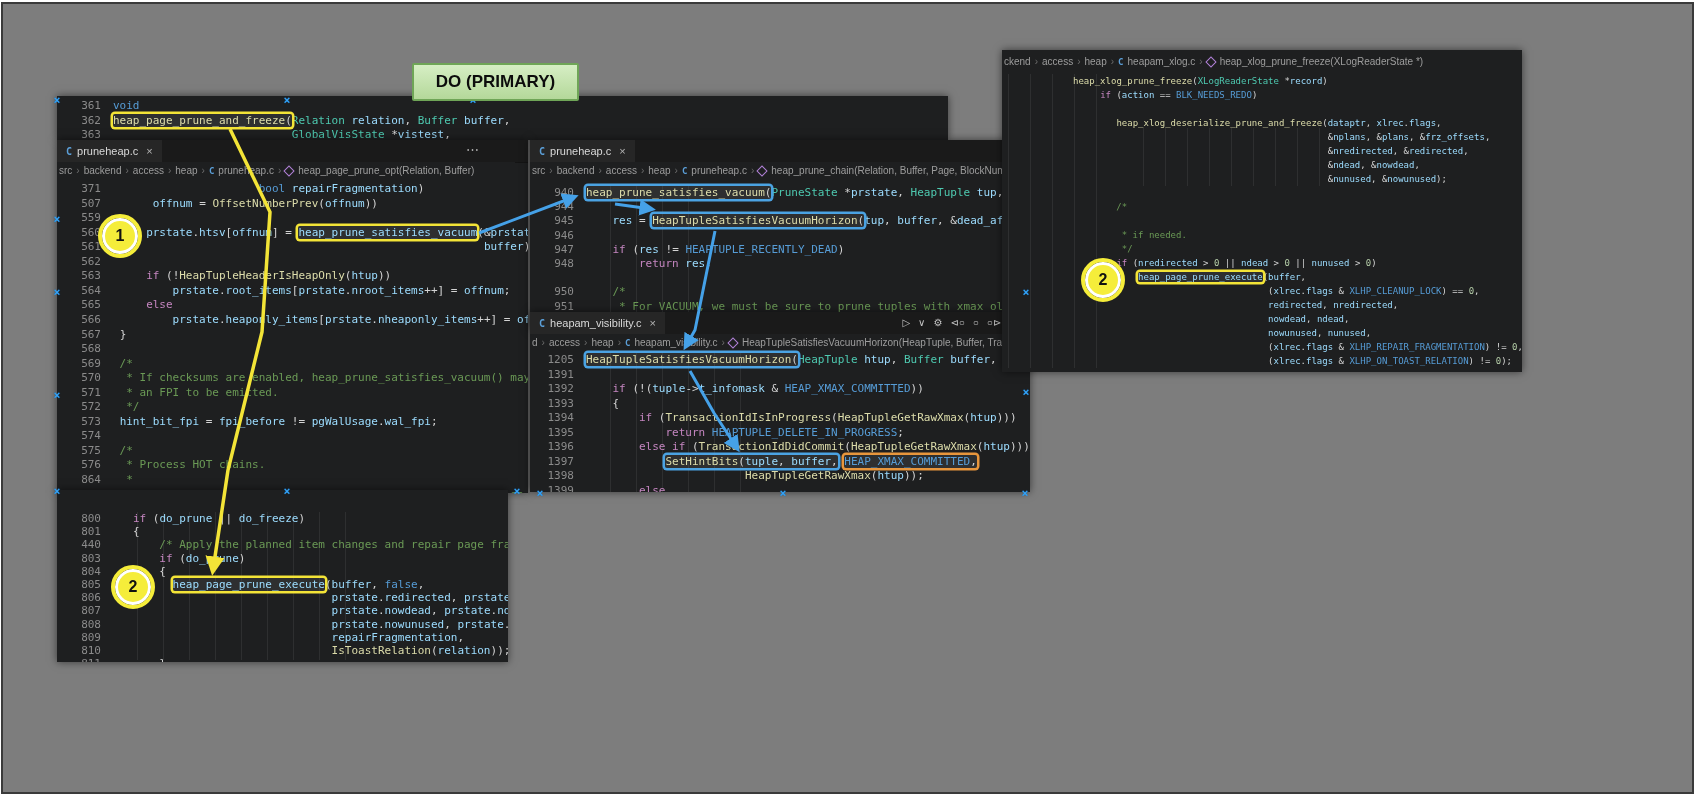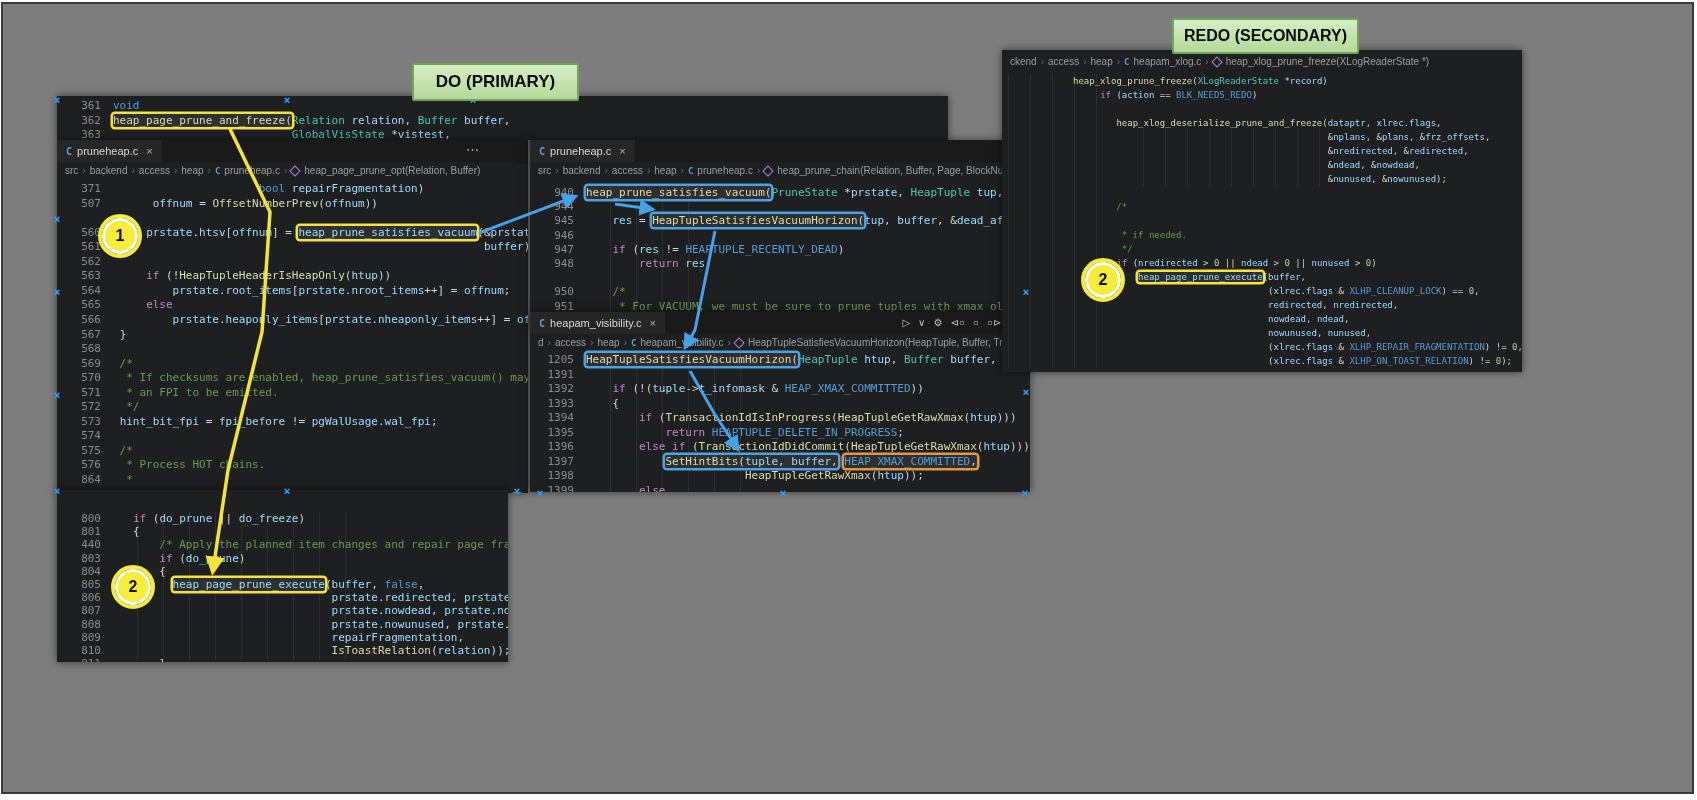--- a/index.html
+++ b/index.html
@@ -10,21 +10,21 @@
   .panel{position:absolute;background:#1e1f20;overflow:hidden;box-shadow:0 0 8px rgba(0,0,0,.55);}
   .tabbar{position:absolute;left:0;top:0;right:0;height:22px;background:#1a1a1a;border-bottom:1px solid #141414;}
   .tab{position:absolute;left:0;top:0;height:22px;background:#262626;color:#d8d8d8;
        font-size:11px;line-height:22px;padding:0 9px;white-space:nowrap;}
   .cicon{color:#5b9fd8;font-weight:bold;font-family:"DejaVu Sans Mono",monospace;font-size:10px;margin-right:5px;}
   .closex{color:#b5b5b5;margin-left:8px;font-size:11px;}
   .more{position:absolute;top:0;height:22px;line-height:20px;color:#cfcfcf;font-size:13px;letter-spacing:1px;}
   .editoricons{position:absolute;top:0;height:22px;line-height:22px;color:#c3c3c3;font-size:10px;}
   .editoricons span{display:inline-block;margin:0 4px;}
   .crumbs{position:absolute;left:0;right:13px;height:17px;color:#9d9d9d;font-size:10px;line-height:17px;
-          white-space:nowrap;padding-left:8px;background:#1e1f20;}
+          white-space:nowrap;padding-left:2px;background:#1e1f20;}
   .crumbsep{color:#6b6b6b;margin:0 4px;}
   .symicon{display:inline-block;width:6px;height:6px;border:1px solid #b180d7;transform:rotate(45deg);
            margin:0 5px 1px 0;vertical-align:middle;}
   .crumb-c{color:#5b9fd8;font-weight:bold;font-size:9px;margin-right:4px;font-family:"DejaVu Sans Mono",monospace;}
   .row{position:absolute;left:0;right:0;white-space:pre;font-family:"DejaVu Sans Mono",monospace;}
   .num{display:inline-block;width:44px;text-align:right;padding-right:12px;color:#8b8b8b;}
   .hlbox{position:relative;border-radius:2px;}
   .guides{position:absolute;background:repeating-linear-gradient(90deg,#2e2f30 0 1px,transparent 1px 26px);}
   .guides.r{background:repeating-linear-gradient(90deg,#2e2f30 0 1px,transparent 1px 22px);}
   .biglabel{position:absolute;background:linear-gradient(#d6eec4,#b4d89a);border:2px solid #6fa557;
@@ -50,34 +50,34 @@
         <path d="M0,0 L10,5 L0,10 z" fill="#45a1e8"></path>
       </marker>
     </defs>
   <polyline points="230,129 270,212 262,332 228,470 213,570" fill="none" stroke="#f3e437" stroke-width="3.5" marker-end="url(#m-y)"></polyline>
       <polyline points="479,233 574,197" fill="none" stroke="#45a1e8" stroke-width="3" marker-end="url(#m-b)"></polyline>
       <polyline points="615,204 651,209" fill="none" stroke="#45a1e8" stroke-width="3" marker-end="url(#m-b)"></polyline>
       <polyline points="715,231 695,330 686,346" fill="none" stroke="#45a1e8" stroke-width="3" marker-end="url(#m-b)"></polyline>
       <polyline points="690,371 714,413 737,448" fill="none" stroke="#45a1e8" stroke-width="3" marker-end="url(#m-b)"></polyline>
     </svg>
   <div class="biglabel" style="left:412px;top:63px;width:163px;height:34px;line-height:34px;font-size:17px;">DO (PRIMARY)</div>
-  <div class="biglabel" style="left:1172px;top:18px;width:183px;height:32px;line-height:32px;font-size:16px;">REDO (SECONDARY)</div>
 <div class="panel" style="left: 57px; top: 96px; width: 891px; height: 44px;">
       <div class="row" style="top: 3px; font-size: 11px; height: 14.5px; line-height: 14.5px;"><span class="num">361</span><span><span style="color: rgb(86, 156, 214); text-align: right;">void</span></span></div>
       <div class="row" style="top: 17.5px; font-size: 11px; height: 14.5px; line-height: 14.5px;"><span class="num">362</span><span><span class="hlbox" style="box-shadow: rgb(243, 228, 55) 0px 0px 0px 2.5px; background: rgba(120, 120, 120, 0.18);"><span style="color: rgb(220, 220, 170);">heap_page_prune_and_freeze</span><span style="color: rgb(212, 212, 212);">(</span></span><span style="color: rgb(78, 201, 176);">Relation</span><span style="color: rgb(212, 212, 212);"> </span><span style="color: rgb(156, 220, 254);">relation</span><span style="color: rgb(212, 212, 212);">,</span><span style="color: rgb(212, 212, 212);"> </span><span style="color: rgb(78, 201, 176);">Buffer</span><span style="color: rgb(212, 212, 212);"> </span><span style="color: rgb(156, 220, 254);">buffer</span><span style="color: rgb(212, 212, 212);">,</span></span></div>
       <div class="row" style="top: 32px; font-size: 11px; height: 14.5px; line-height: 14.5px;"><span class="num">363</span><span><span style="color: rgb(212, 212, 212);">                           </span><span style="color: rgb(78, 201, 176);">GlobalVisState</span><span style="color: rgb(212, 212, 212);"> </span><span style="color: rgb(212, 212, 212);">*</span><span style="color: rgb(156, 220, 254);">vistest</span><span style="color: rgb(212, 212, 212);">,</span></span></div>
     </div>
     <div class="panel" style="left: 57px; top: 140px; width: 471px; height: 353px;">
       <div class="tabbar">
         <div class="tab"><span class="cicon">C</span><span>pruneheap.c</span><span class="closex">×</span></div>
         <div class="more" style="right: 48px;">⋯</div>
       </div>
       <div class="crumbs" style="top: 22px;"><span>src</span><span class="crumbsep">›</span><span>backend</span><span class="crumbsep">›</span><span>access</span><span class="crumbsep">›</span><span>heap</span><span class="crumbsep">›</span><span class="crumb-c">C</span><span>pruneheap.c</span><span class="crumbsep">›</span><span class="symicon"></span><span>heap_page_prune_opt(Relation, Buffer)</span></div>
       <div class="row" style="top: 42px; font-size: 11px; height: 14.55px; line-height: 14.55px;"><span class="num">371</span><span><span style="color: rgb(212, 212, 212);">                      </span><span style="color: rgb(86, 156, 214);">bool</span><span style="color: rgb(212, 212, 212);"> </span><span style="color: rgb(156, 220, 254);">repairFragmentation</span><span style="color: rgb(212, 212, 212);">)</span></span></div>
       <div class="row" style="top: 56.55px; font-size: 11px; height: 14.55px; line-height: 14.55px;"><span class="num">507</span><span><span style="color: rgb(212, 212, 212);">      </span><span style="color: rgb(156, 220, 254);">offnum</span><span style="color: rgb(212, 212, 212);"> </span><span style="color: rgb(212, 212, 212);">=</span><span style="color: rgb(212, 212, 212);"> </span><span style="color: rgb(220, 220, 170);">OffsetNumberPrev</span><span style="color: rgb(212, 212, 212);">(</span><span style="color: rgb(156, 220, 254);">offnum</span><span style="color: rgb(212, 212, 212);">)</span><span style="color: rgb(212, 212, 212);">)</span></span></div>
+      <div class="row" style="top: 71.1px; font-size: 11px; height: 14.55px; line-height: 14.55px;"><span class="num">559</span><span></span></div>
       <div class="row" style="top: 85.65px; font-size: 11px; height: 14.55px; line-height: 14.55px;"><span class="num">560</span><span><span style="color: rgb(212, 212, 212);">     </span><span style="color: rgb(156, 220, 254);">prstate</span><span style="color: rgb(212, 212, 212);">.</span><span style="color: rgb(156, 220, 254);">htsv</span><span style="color: rgb(212, 212, 212);">[</span><span style="color: rgb(156, 220, 254);">offnum</span><span style="color: rgb(212, 212, 212);">]</span><span style="color: rgb(212, 212, 212);"> </span><span style="color: rgb(212, 212, 212);">=</span><span style="color: rgb(212, 212, 212);"> </span><span class="hlbox" style="box-shadow: rgb(243, 228, 55) 0px 0px 0px 2.5px; background: rgba(120, 120, 120, 0.18);"><span style="color: rgb(156, 220, 254);">heap_prune_satisfies_vacuum</span></span><span style="color: rgb(212, 212, 212);">(</span><span style="color: rgb(212, 212, 212);">&amp;</span><span style="color: rgb(156, 220, 254);">prstate</span></span></div>
       <div class="row" style="top: 100.2px; font-size: 11px; height: 14.55px; line-height: 14.55px;"><span class="num">561</span><span><span style="color: rgb(212, 212, 212);">                                                        </span><span style="color: rgb(156, 220, 254);">buffer</span><span style="color: rgb(212, 212, 212);">)</span></span></div>
       <div class="row" style="top: 114.75px; font-size: 11px; height: 14.55px; line-height: 14.55px;"><span class="num">562</span><span></span></div>
       <div class="row" style="top: 129.3px; font-size: 11px; height: 14.55px; line-height: 14.55px;"><span class="num">563</span><span><span style="color: rgb(212, 212, 212);">     </span><span style="color: rgb(197, 134, 192);">if</span><span style="color: rgb(212, 212, 212);"> </span><span style="color: rgb(212, 212, 212);">(</span><span style="color: rgb(212, 212, 212);">!</span><span style="color: rgb(220, 220, 170);">HeapTupleHeaderIsHeapOnly</span><span style="color: rgb(212, 212, 212);">(</span><span style="color: rgb(156, 220, 254);">htup</span><span style="color: rgb(212, 212, 212);">)</span><span style="color: rgb(212, 212, 212);">)</span></span></div>
       <div class="row" style="top: 143.85px; font-size: 11px; height: 14.55px; line-height: 14.55px;"><span class="num">564</span><span><span style="color: rgb(212, 212, 212);">         </span><span style="color: rgb(156, 220, 254);">prstate</span><span style="color: rgb(212, 212, 212);">.</span><span style="color: rgb(156, 220, 254);">root_items</span><span style="color: rgb(212, 212, 212);">[</span><span style="color: rgb(156, 220, 254);">prstate</span><span style="color: rgb(212, 212, 212);">.</span><span style="color: rgb(156, 220, 254);">nroot_items</span><span style="color: rgb(212, 212, 212);">+</span><span style="color: rgb(212, 212, 212);">+</span><span style="color: rgb(212, 212, 212);">]</span><span style="color: rgb(212, 212, 212);"> </span><span style="color: rgb(212, 212, 212);">=</span><span style="color: rgb(212, 212, 212);"> </span><span style="color: rgb(156, 220, 254);">offnum</span><span style="color: rgb(212, 212, 212);">;</span></span></div>
       <div class="row" style="top: 158.4px; font-size: 11px; height: 14.55px; line-height: 14.55px;"><span class="num">565</span><span><span style="color: rgb(212, 212, 212);">     </span><span style="color: rgb(197, 134, 192);">else</span></span></div>
       <div class="row" style="top: 172.95px; font-size: 11px; height: 14.55px; line-height: 14.55px;"><span class="num">566</span><span><span style="color: rgb(212, 212, 212);">         </span><span style="color: rgb(156, 220, 254);">prstate</span><span style="color: rgb(212, 212, 212);">.</span><span style="color: rgb(156, 220, 254);">heaponly_items</span><span style="color: rgb(212, 212, 212);">[</span><span style="color: rgb(156, 220, 254);">prstate</span><span style="color: rgb(212, 212, 212);">.</span><span style="color: rgb(156, 220, 254);">nheaponly_items</span><span style="color: rgb(212, 212, 212);">+</span><span style="color: rgb(212, 212, 212);">+</span><span style="color: rgb(212, 212, 212);">]</span><span style="color: rgb(212, 212, 212);"> </span><span style="color: rgb(212, 212, 212);">=</span><span style="color: rgb(212, 212, 212);"> </span><span style="color: rgb(156, 220, 254);">offn</span></span></div>
       <div class="row" style="top: 187.5px; font-size: 11px; height: 14.55px; line-height: 14.55px;"><span class="num">567</span><span><span style="color: rgb(212, 212, 212);"> </span><span style="color: rgb(212, 212, 212);">}</span></span></div>
       <div class="row" style="top: 202.05px; font-size: 11px; height: 14.55px; line-height: 14.55px;"><span class="num">568</span><span></span></div>
       <div class="row" style="top: 216.6px; font-size: 11px; height: 14.55px; line-height: 14.55px;"><span class="num">569</span><span><span style="color: rgb(106, 153, 85);"> /*</span></span></div>

